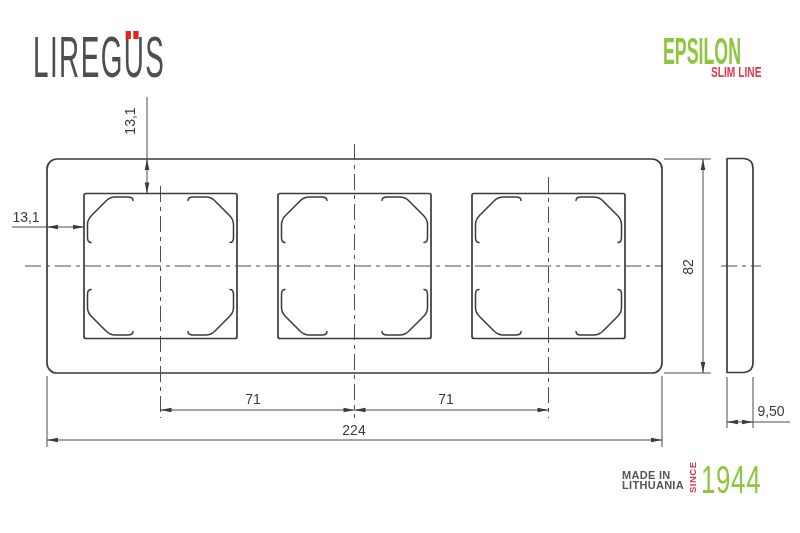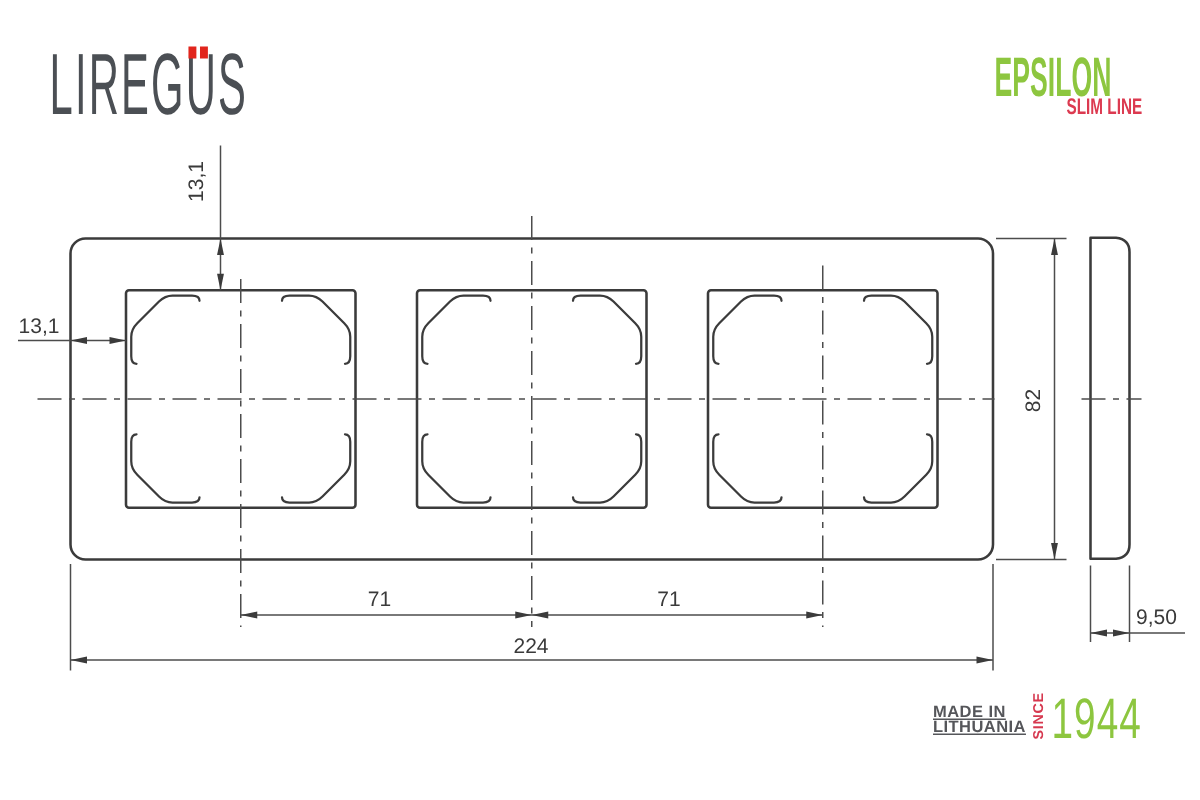--- a/index.html
+++ b/index.html
@@ -18,21 +18,21 @@
   
   .series-name{position:absolute;left:663px;top:33px;font-size:37px;font-weight:700;
         color:#8dc63f;line-height:1;transform:scaleX(0.48);transform-origin:left top;
         white-space:nowrap;}
   .series-sub{position:absolute;left:711px;top:64px;font-size:15px;font-weight:700;
         color:#dc3a50;line-height:1;transform:scaleX(0.68);transform-origin:left top;
         white-space:nowrap;}
 
   
   .made-lines{position:absolute;left:622px;top:470px;font-size:11px;font-weight:700;
-        color:#55565a;line-height:10px;letter-spacing:0.3px;white-space:nowrap;text-decoration:underline;}
+        color:#55565a;line-height:10px;letter-spacing:0.3px;white-space:nowrap;}
   .since{position:absolute;left:687px;top:461px;height:32px;font-size:9.5px;font-weight:700;
         color:#d6384f;letter-spacing:0.5px;writing-mode:vertical-rl;transform:rotate(180deg);
         text-align:center;line-height:12px;}
   .year{position:absolute;left:701px;top:461px;font-size:38px;font-weight:400;color:#8dc63f;
         line-height:1;transform:scaleX(0.68);transform-origin:left top;letter-spacing:1px;
         white-space:nowrap;}
 
   
   #drawing{position:absolute;left:0;top:0;}
   .s-main{stroke:#3b3b3b;stroke-width:1.7;fill:none;stroke-linejoin:round;stroke-linecap:round;}

